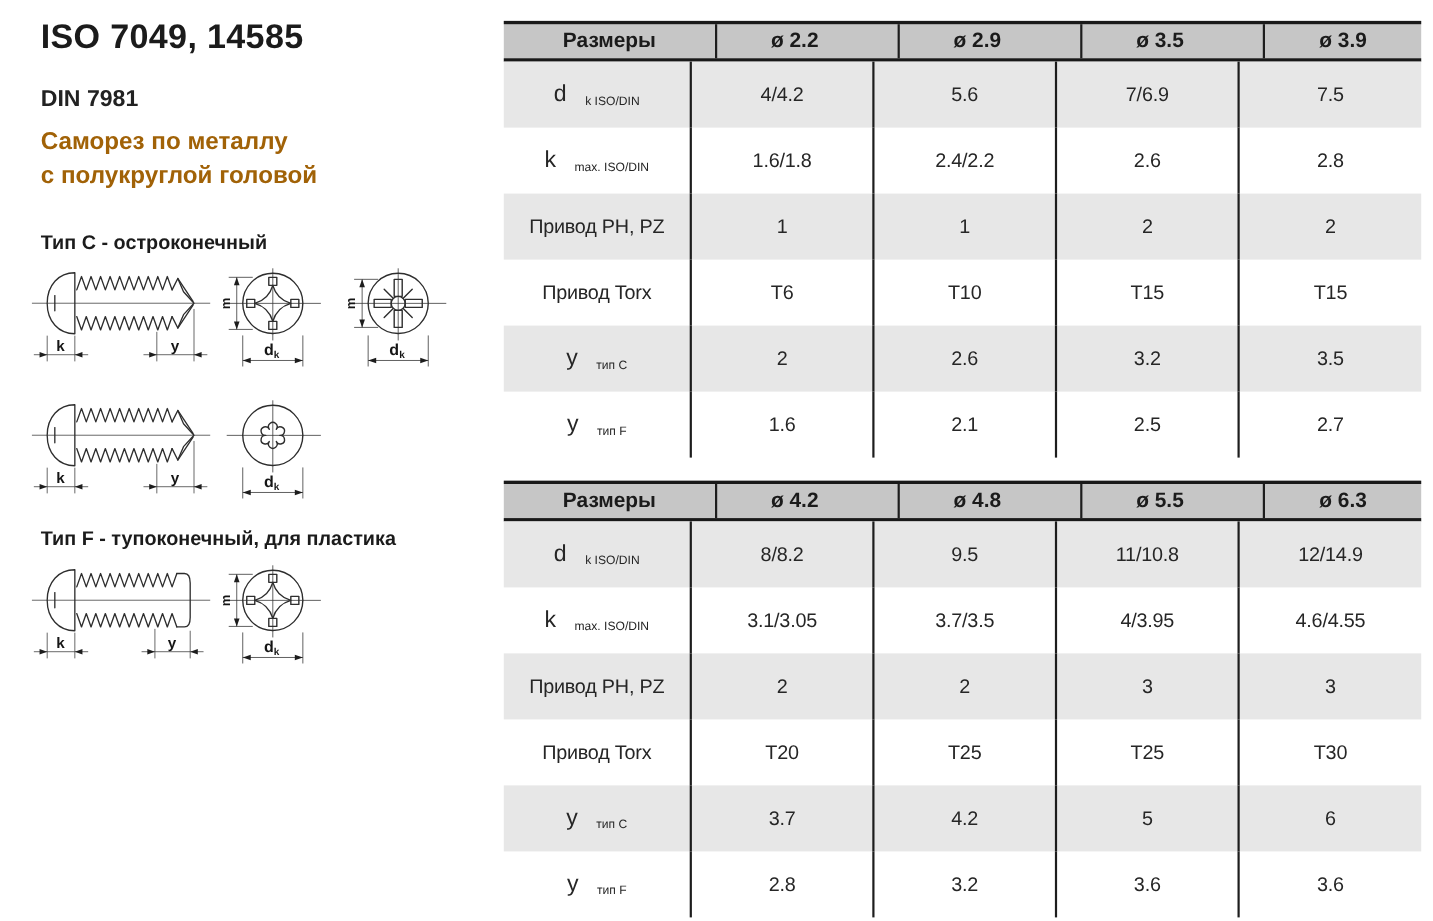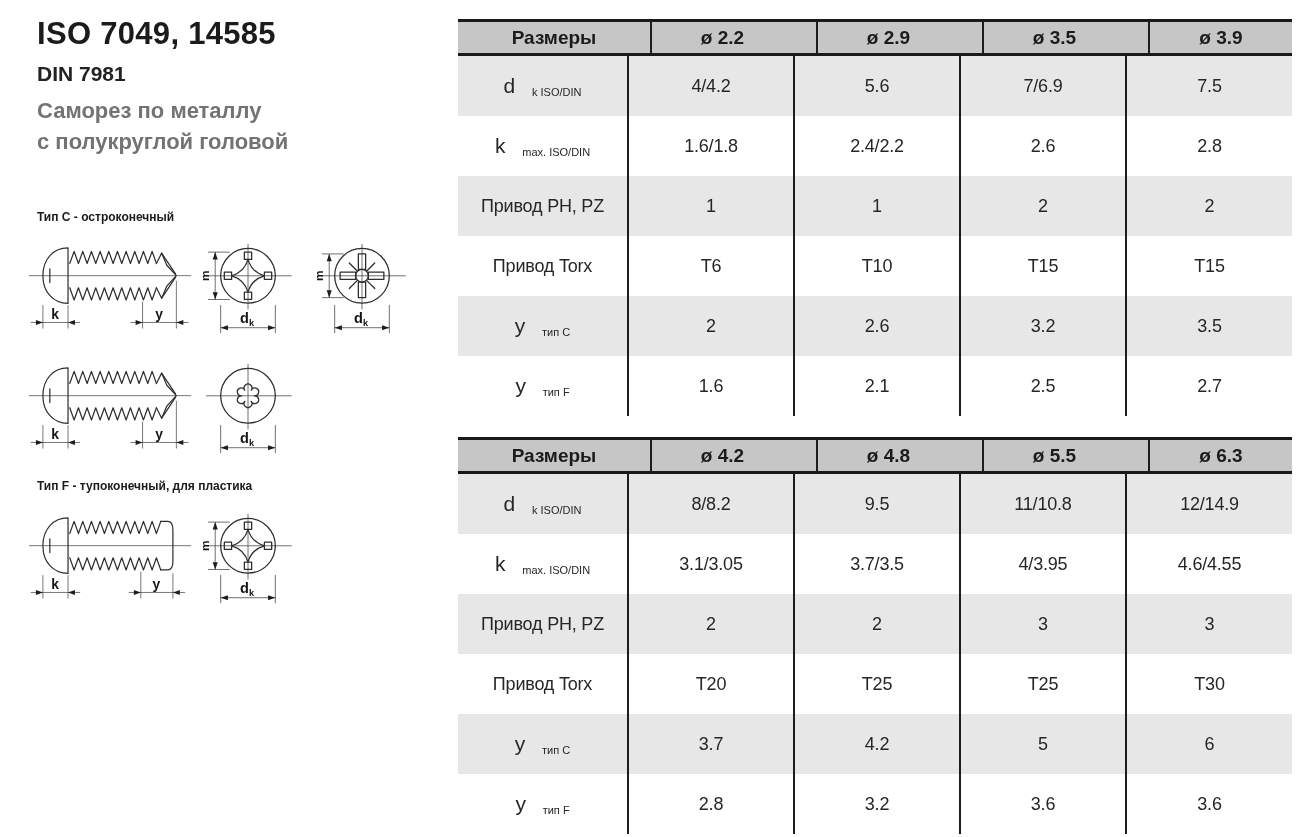--- a/index.html
+++ b/index.html
@@ -2,23 +2,23 @@
 <html><head>
 <meta charset="utf-8">
 <style>
   html,body{margin:0;padding:0;}
   body{font-family:"Liberation Sans",sans-serif;background:#ffffff;}
   .page{position:relative;width:1303px;height:837px;background:#ffffff;overflow:hidden;color:#1d1d1d;}
 
   
   .abs{position:absolute;}
   .title{left:37px;top:16px;font-size:31px;font-weight:bold;color:#1b1b1b;letter-spacing:.3px;}
-  .din{left:37px;top:62px;font-size:21px;font-weight:bold;color:#222;}
-  .desc{left:37px;top:95px;font-size:22px;font-weight:bold;line-height:1.42;color:#737373;}
-  .tlabel{left:37px;font-size:12px;font-weight:bold;color:#1b1b1b;}
+  .din{left:37px;top:78px;font-size:21px;font-weight:bold;color:#222;}
+  .desc{left:37px;top:112px;font-size:22px;font-weight:bold;line-height:1.42;color:#a16207;}
+  .tlabel{left:37px;font-size:18px;font-weight:bold;color:#1b1b1b;}
   .tc{top:210px;} .tf{top:479px;}
   .drow{position:absolute;left:28px;display:flex;align-items:flex-start;}
   .d1{top:241px;} .d2{top:361px;} .d3{top:511px;}
   .drow svg{display:block;}
   .gap1{margin-left:4px;} .gap2{margin-left:12px;}
 
   
   .ln{stroke:#2e2e2e;stroke-width:1.4;fill:none;stroke-linejoin:round;stroke-linecap:round;}
   .thin{stroke:#3a3a3a;stroke-width:.8;fill:none;}
   .ar{fill:#1d1d1d;stroke:none;}

